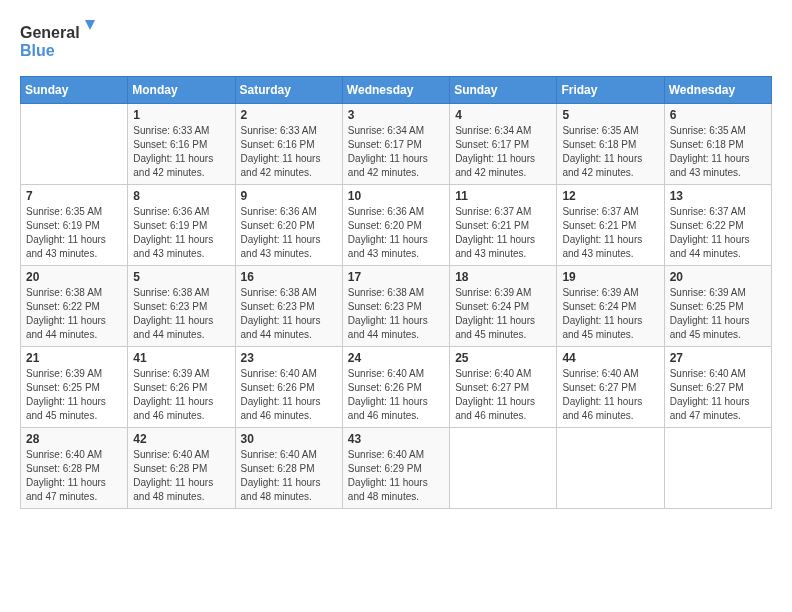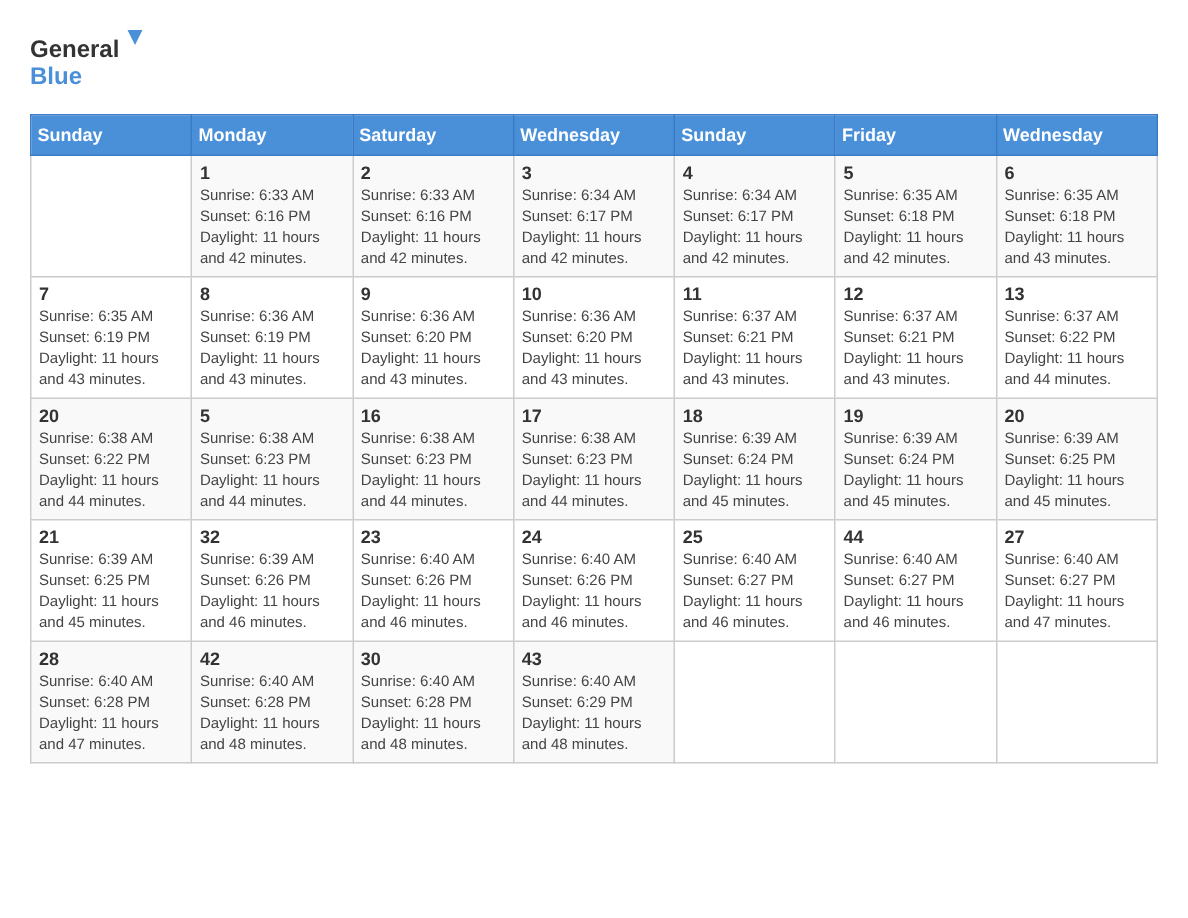--- a/index.html
+++ b/index.html
@@ -261,21 +261,21 @@
       </tr>
       <tr>
         <td>
           <span class="day-number">21</span>
           <div class="day-info" style="white-space: pre-line;">Sunrise: 6:39 AM
 Sunset: 6:25 PM
 Daylight: 11 hours
 and 45 minutes.</div>
         </td>
         <td>
-          <span class="day-number">32</span>
+          <span class="day-number">41</span>
           <div class="day-info" style="white-space: pre-line;">Sunrise: 6:39 AM
 Sunset: 6:26 PM
 Daylight: 11 hours
 and 46 minutes.</div>
         </td>
         <td>
           <span class="day-number">23</span>
           <div class="day-info" style="white-space: pre-line;">Sunrise: 6:40 AM
 Sunset: 6:26 PM
 Daylight: 11 hours

